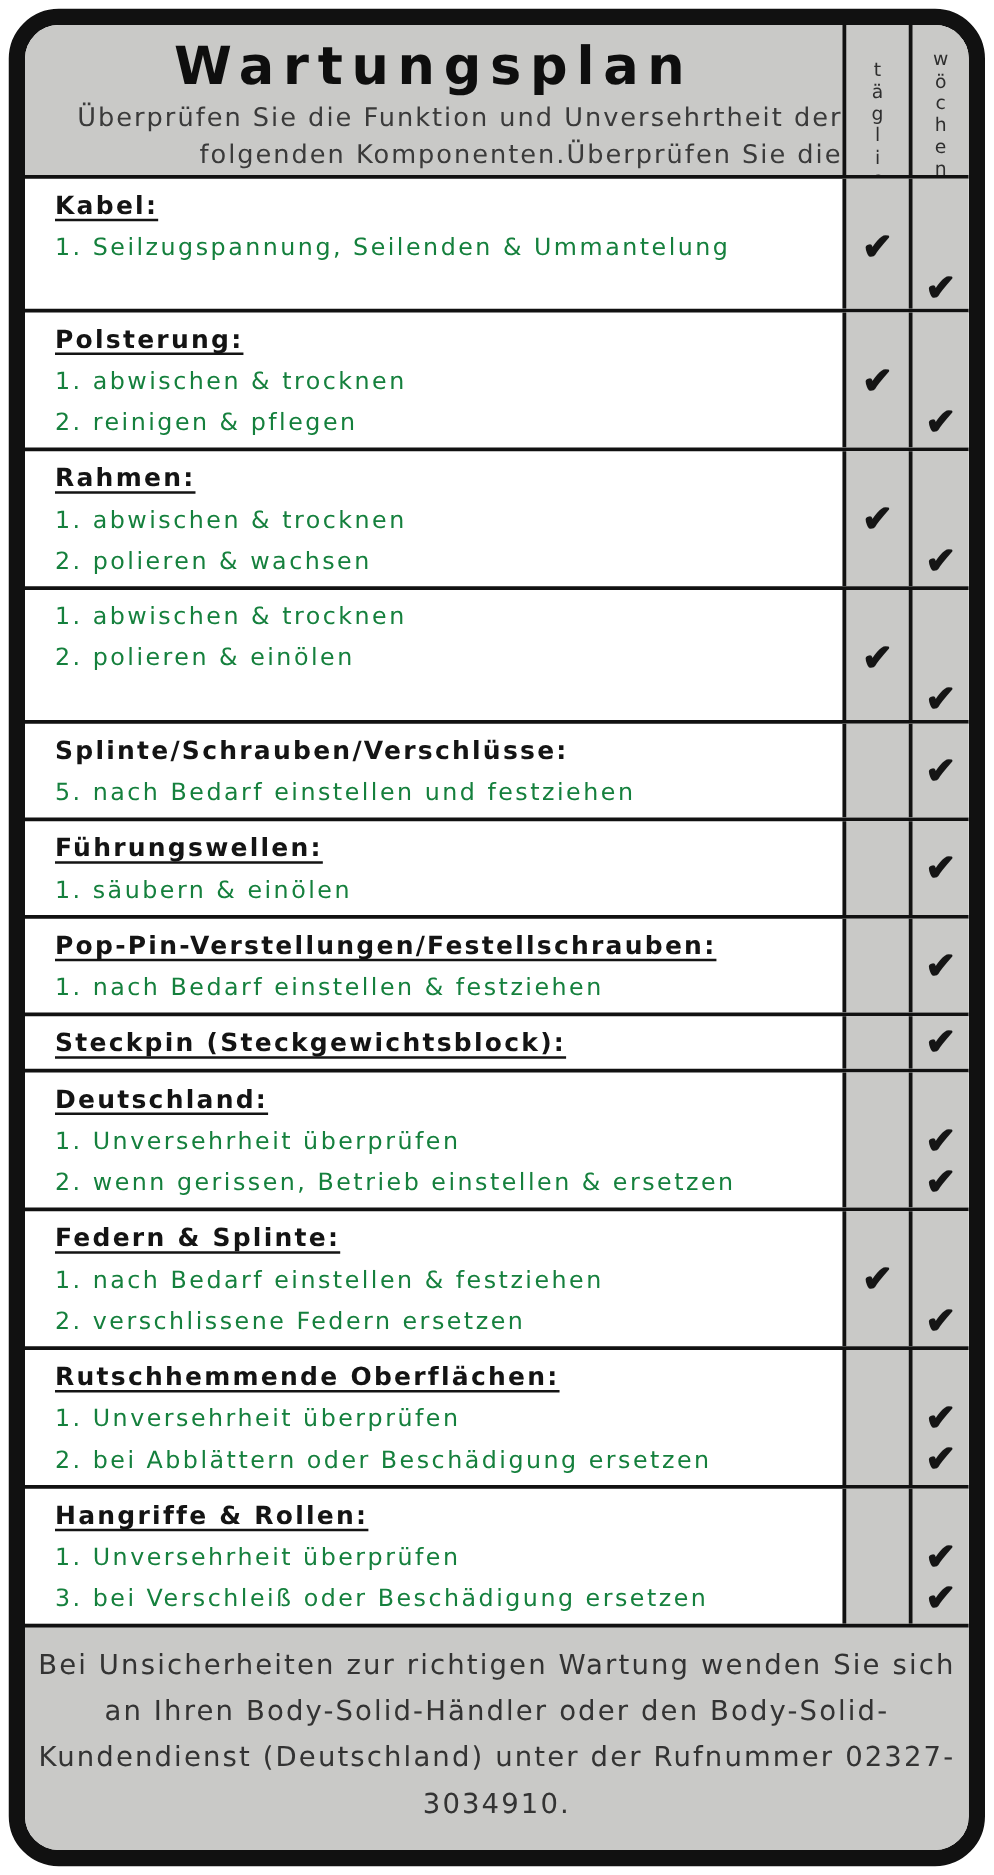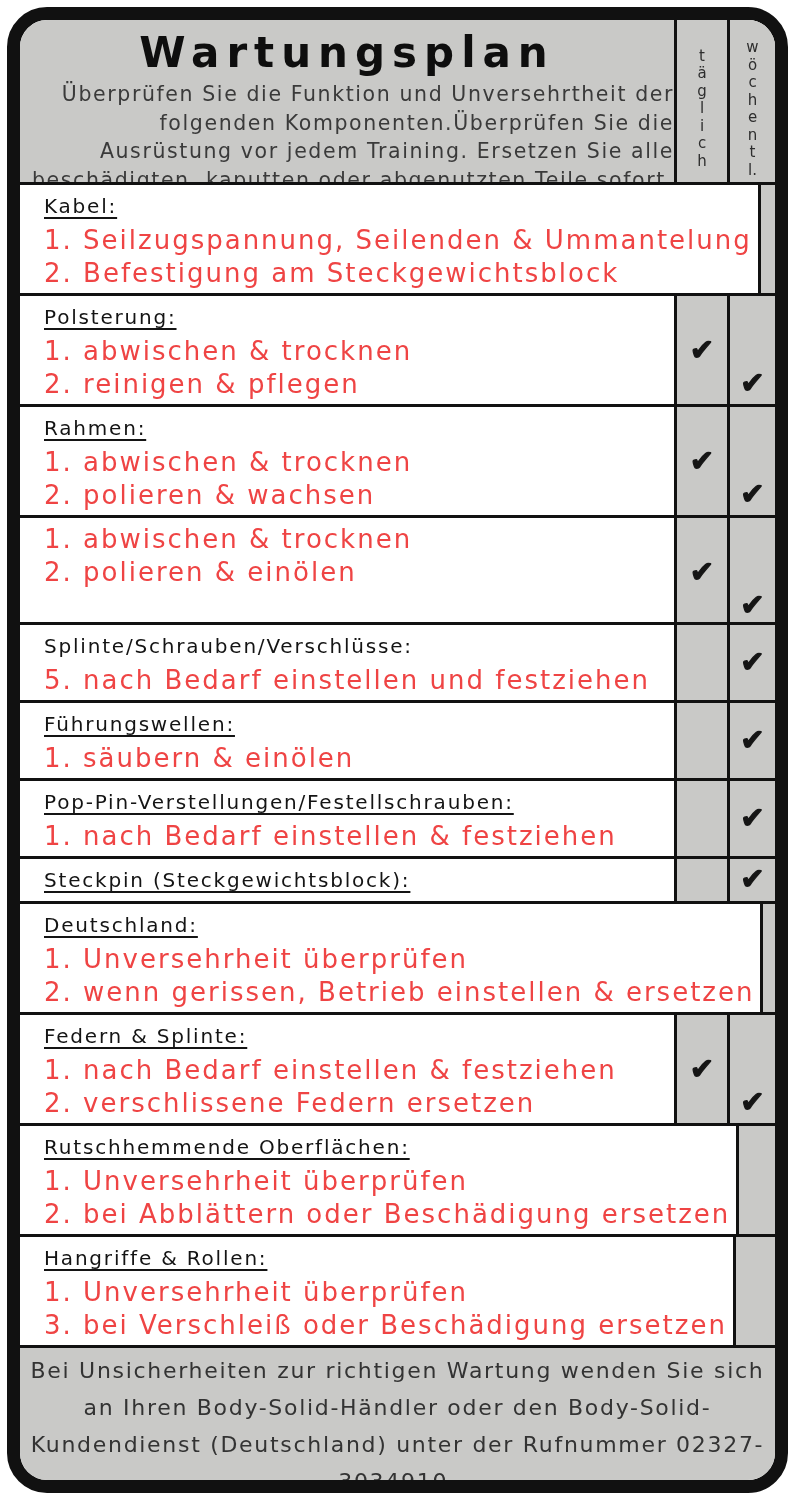--- a/index.html
+++ b/index.html
@@ -18,21 +18,21 @@
     overflow: hidden;
     display: flex; flex-direction: column;
   }
   .grid-row {
     display: grid;
     grid-template-columns: 1fr 53px 48px;
   }
   
   .header {
     background: var(--gray-c, #c9c9c7);
-    height: 162px;
+    height: 120px;
     flex: none;
   }
   .header-main { padding-top: 8px; }
   .title {
     text-align: center;
     font-size: 42px; font-weight: bold;
     letter-spacing: 7px;
     color: #0e0e0e;
     line-height: 50px;
   }
@@ -57,29 +57,29 @@
   }
   
   .section {
     border-top: 3px solid var(--border-c, #111);
     background: #fff;
     flex: none;
   }
   .cell-main { padding: 4px 6px 4px 24px; }
   .sec-heading {
     height: 34px; display: flex; align-items: center;
-    font-size: 20px; font-weight: normal;
+    font-size: 20px; font-weight: bold;
     letter-spacing: 1.8px; color: #141414;
     white-space: nowrap;
   }
   .sec-heading.u { text-decoration: underline; text-underline-offset: 4px; }
   .sec-item {
     height: 33px; display: flex; align-items: center;
-    font-size: 26px; letter-spacing: 2px;
-    color: #ef4444; white-space: nowrap;
+    font-size: 19px; letter-spacing: 2px;
+    color: #15803d; white-space: nowrap;
   }
   .chk-col {
     border-left: 3px solid var(--border-c, #111);
     background: var(--gray-c, #c9c9c7);
     display: flex; flex-direction: column;
     padding-top: 4px;
   }
   .chk-col.center { justify-content: center; padding-top: 0; }
   .chk-space { height: 34px; flex: none; }
   .chk-slot {
@@ -136,21 +136,20 @@
         <span class="vletter">t</span>
         <span class="vletter">l.</span>
       </div>
   </div>
 
   <div id="sections-host" style="display:contents">
   <div class="section grid-row">
     <div class="cell-main">
       <div class="sec-heading u">Kabel:</div>
     <div class="sec-item">1. Seilzugspannung, Seilenden &amp; Ummantelung</div>
-          <div class="sec-item">2. Befestigung am Steckgewichtsblock</div>
         </div>
     <div class="chk-col">
       <div class="chk-space"></div>
     <div class="chk-slot">
             <span class="check-glyph">✔</span>
           </div>
           <div class="chk-slot"></div>
         </div>
     <div class="chk-col">
       <div class="chk-space"></div>

